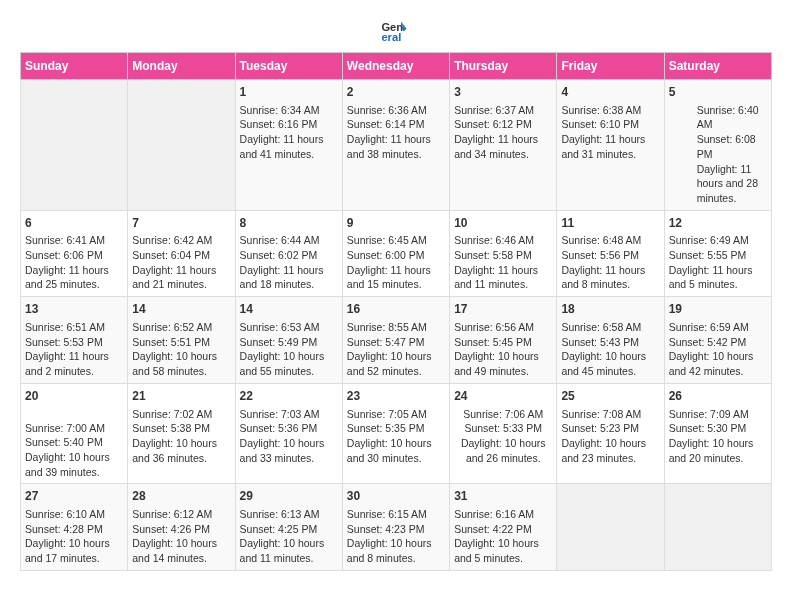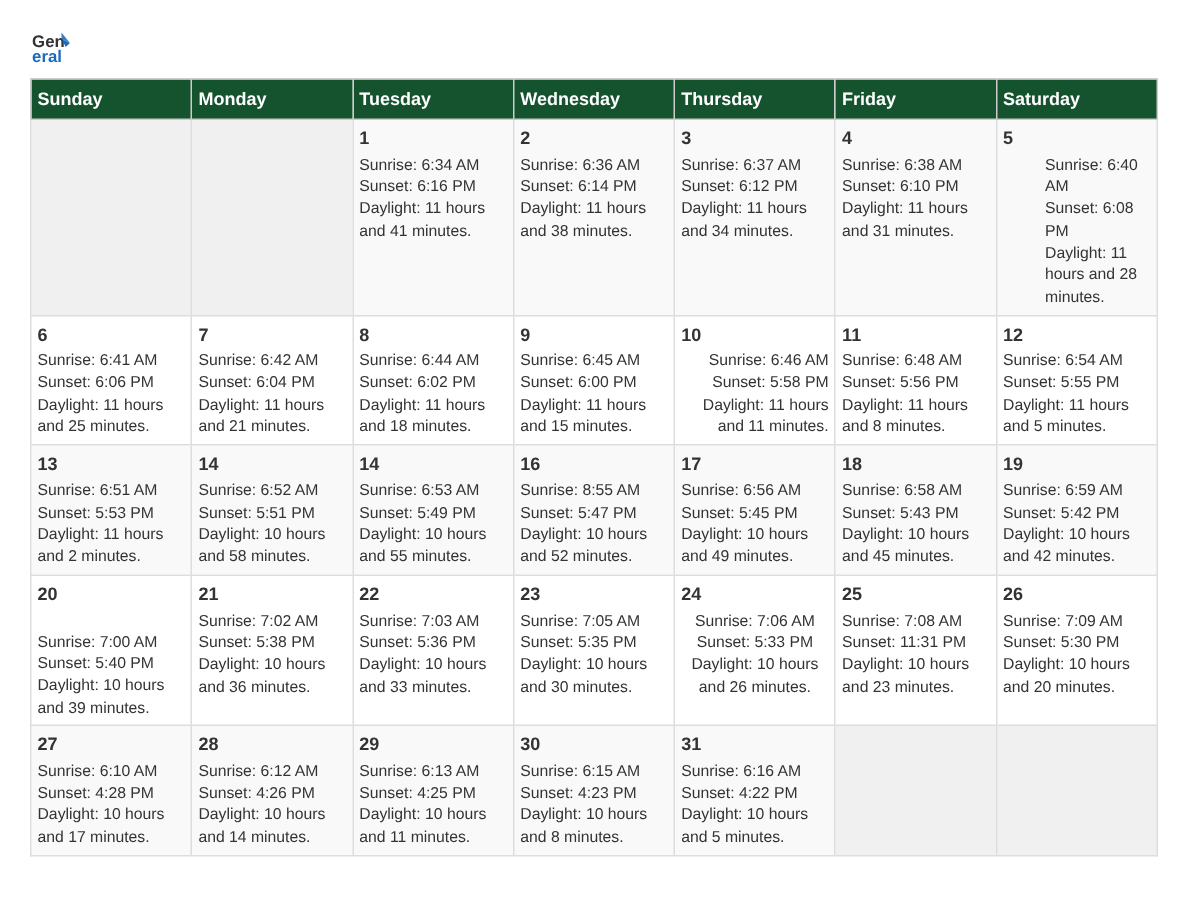--- a/index.html
+++ b/index.html
@@ -5,21 +5,21 @@
     * { box-sizing: border-box; margin: 0; padding: 0; }
     body {
       font-family: Arial, sans-serif;
       background: #fff;
       width: 792px;
       min-height: 612px;
       padding: 16px 20px;
     }
     .header {
       display: flex;
-      justify-content: flex-start;
+      justify-content: center;
       align-items: flex-start;
       margin-bottom: 8px;
     }
     .logo {
       display: flex;
       align-items: center;
       gap: 4px;
     }
     .logo-icon {
       width: 28px;
@@ -36,21 +36,21 @@
     .subtitle {
       font-size: 14px;
       color: #555;
     }
     table {
       width: 100%;
       border-collapse: collapse;
       font-size: 11px;
     }
     thead tr th {
-      background-color: #14532d;
+      background-color: #ec4899;
       color: #fff;
       padding: 6px 4px;
       text-align: left;
       font-size: 12px;
       font-weight: bold;
       border: 1px solid #ccc;
     }
     tbody tr td {
       border: 1px solid #ddd;
       vertical-align: top;
@@ -170,33 +170,33 @@
 Daylight: 11 hours and 18 minutes.</div>
         </td>
         <td>
           <span class="day-num">9</span>
           <div class="day-info" style="white-space: pre-line;">Sunrise: 6:45 AM
 Sunset: 6:00 PM
 Daylight: 11 hours and 15 minutes.</div>
         </td>
         <td>
           <span class="day-num">10</span>
-          <div class="day-info" style="white-space: pre-line; text-align: right;">Sunrise: 6:46 AM
+          <div class="day-info" style="white-space: pre-line;">Sunrise: 6:46 AM
 Sunset: 5:58 PM
 Daylight: 11 hours and 11 minutes.</div>
         </td>
         <td>
           <span class="day-num">11</span>
           <div class="day-info" style="white-space: pre-line;">Sunrise: 6:48 AM
 Sunset: 5:56 PM
 Daylight: 11 hours and 8 minutes.</div>
         </td>
         <td>
           <span class="day-num">12</span>
-          <div class="day-info" style="white-space: pre-line;">Sunrise: 6:54 AM
+          <div class="day-info" style="white-space: pre-line;">Sunrise: 6:49 AM
 Sunset: 5:55 PM
 Daylight: 11 hours and 5 minutes.</div>
         </td>
       </tr>
       <tr>
         <td>
           <span class="day-num">13</span>
           <div class="day-info" style="white-space: pre-line;">Sunrise: 6:51 AM
 Sunset: 5:53 PM
 Daylight: 11 hours and 2 minutes.</div>
@@ -265,21 +265,21 @@
         </td>
         <td>
           <span class="day-num">24</span>
           <div class="day-info" style="white-space: pre-line; text-align: center;">Sunrise: 7:06 AM
 Sunset: 5:33 PM
 Daylight: 10 hours and 26 minutes.</div>
         </td>
         <td>
           <span class="day-num">25</span>
           <div class="day-info" style="white-space: pre-line;">Sunrise: 7:08 AM
-Sunset: 11:31 PM
+Sunset: 5:23 PM
 Daylight: 10 hours and 23 minutes.</div>
         </td>
         <td>
           <span class="day-num">26</span>
           <div class="day-info" style="white-space: pre-line;">Sunrise: 7:09 AM
 Sunset: 5:30 PM
 Daylight: 10 hours and 20 minutes.</div>
         </td>
       </tr>
       <tr>

